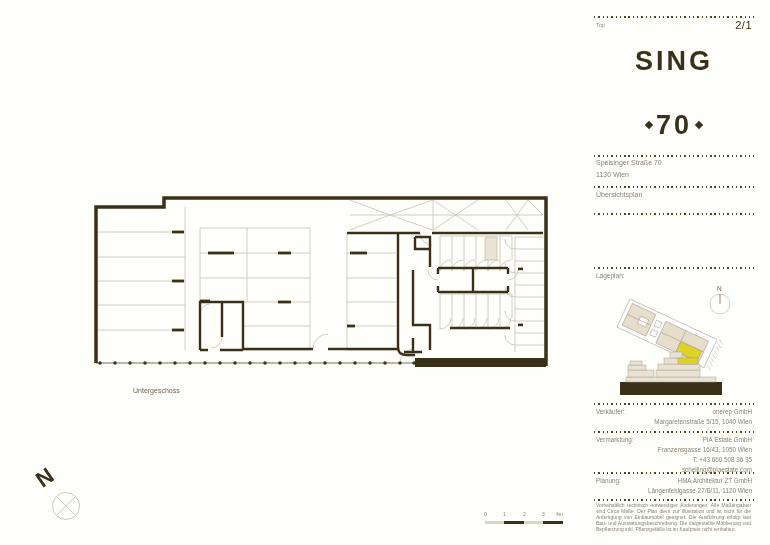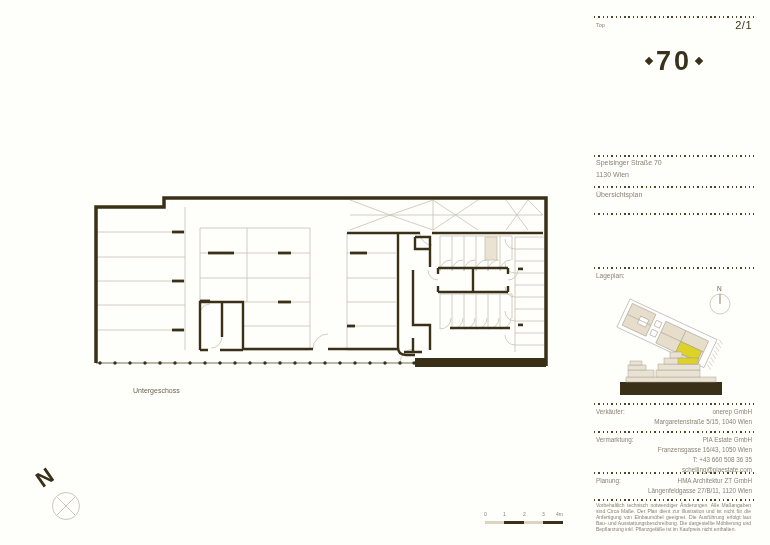--- a/index.html
+++ b/index.html
@@ -8,21 +8,21 @@
     font-family:"Liberation Sans",sans-serif;overflow:hidden;color:#8b8375;
   }
   
   .sidebar{position:absolute;left:594px;top:0;width:160px;height:475px;}
   .sep{position:absolute;left:0;width:160px;height:2px;
        background-image:repeating-linear-gradient(to right,#4f4527 0 1.4px,transparent 1.4px 4.3px);}
   .top-label{position:absolute;left:2px;top:22px;font-size:5.5px;color:#8b8375;}
   .page-number{position:absolute;right:2px;top:19px;font-size:11px;color:#3a3018;letter-spacing:.5px;}
   .logo{position:absolute;left:0;top:45px;width:160px;text-align:center;
         color:#3a311b;font-weight:700;font-size:27px;letter-spacing:3px;line-height:32px;}
-  .logo-row{display:flex;align-items:center;justify-content:center;gap:4px;}
+  .logo-row{display:flex;align-items:center;justify-content:center;gap:4px;margin-top:32px;}
   .diamond{width:6px;height:6px;background:#3a311b;transform:rotate(45deg);display:inline-block;}
   .addr1{position:absolute;left:2px;top:159px;font-size:7px;}
   .addr2{position:absolute;left:2px;top:171px;font-size:7px;}
   .plan-type{position:absolute;left:2px;top:191px;font-size:7px;}
   .lageplan-label{position:absolute;left:2px;top:272px;font-size:6.5px;}
   .contact{position:absolute;left:2px;width:156px;font-size:6.3px;line-height:10px;}
   .contact .clabel{position:absolute;left:0;top:0;}
   .contact .clines{text-align:right;}
   .disclaimer{position:absolute;left:2px;top:503px;width:155px;font-size:5px;
               line-height:5.9px;text-align:justify;color:#8b8375;}
@@ -161,20 +161,21 @@
     <div class="sb-seg" style="left:43.5px;background:#dbd5c3"></div>
     <div class="sb-seg" style="left:63px;background:#3a3018"></div>
   </div>
 
   <div class="sidebar">
     <div class="sep" style="top:16px"></div>
     <div class="top-label">Top</div>
     <div class="page-number">2/1</div>
 
     <div class="logo">
+      <div>SING</div>
       <div class="logo-row">
         <span class="diamond"></span>
         <span>70</span>
         <span class="diamond"></span>
       </div>
     </div>
 
     <div class="sep" style="top:155px"></div>
     <div class="addr1">Speisinger Straße 70</div>
     <div class="addr2">1130 Wien</div>

